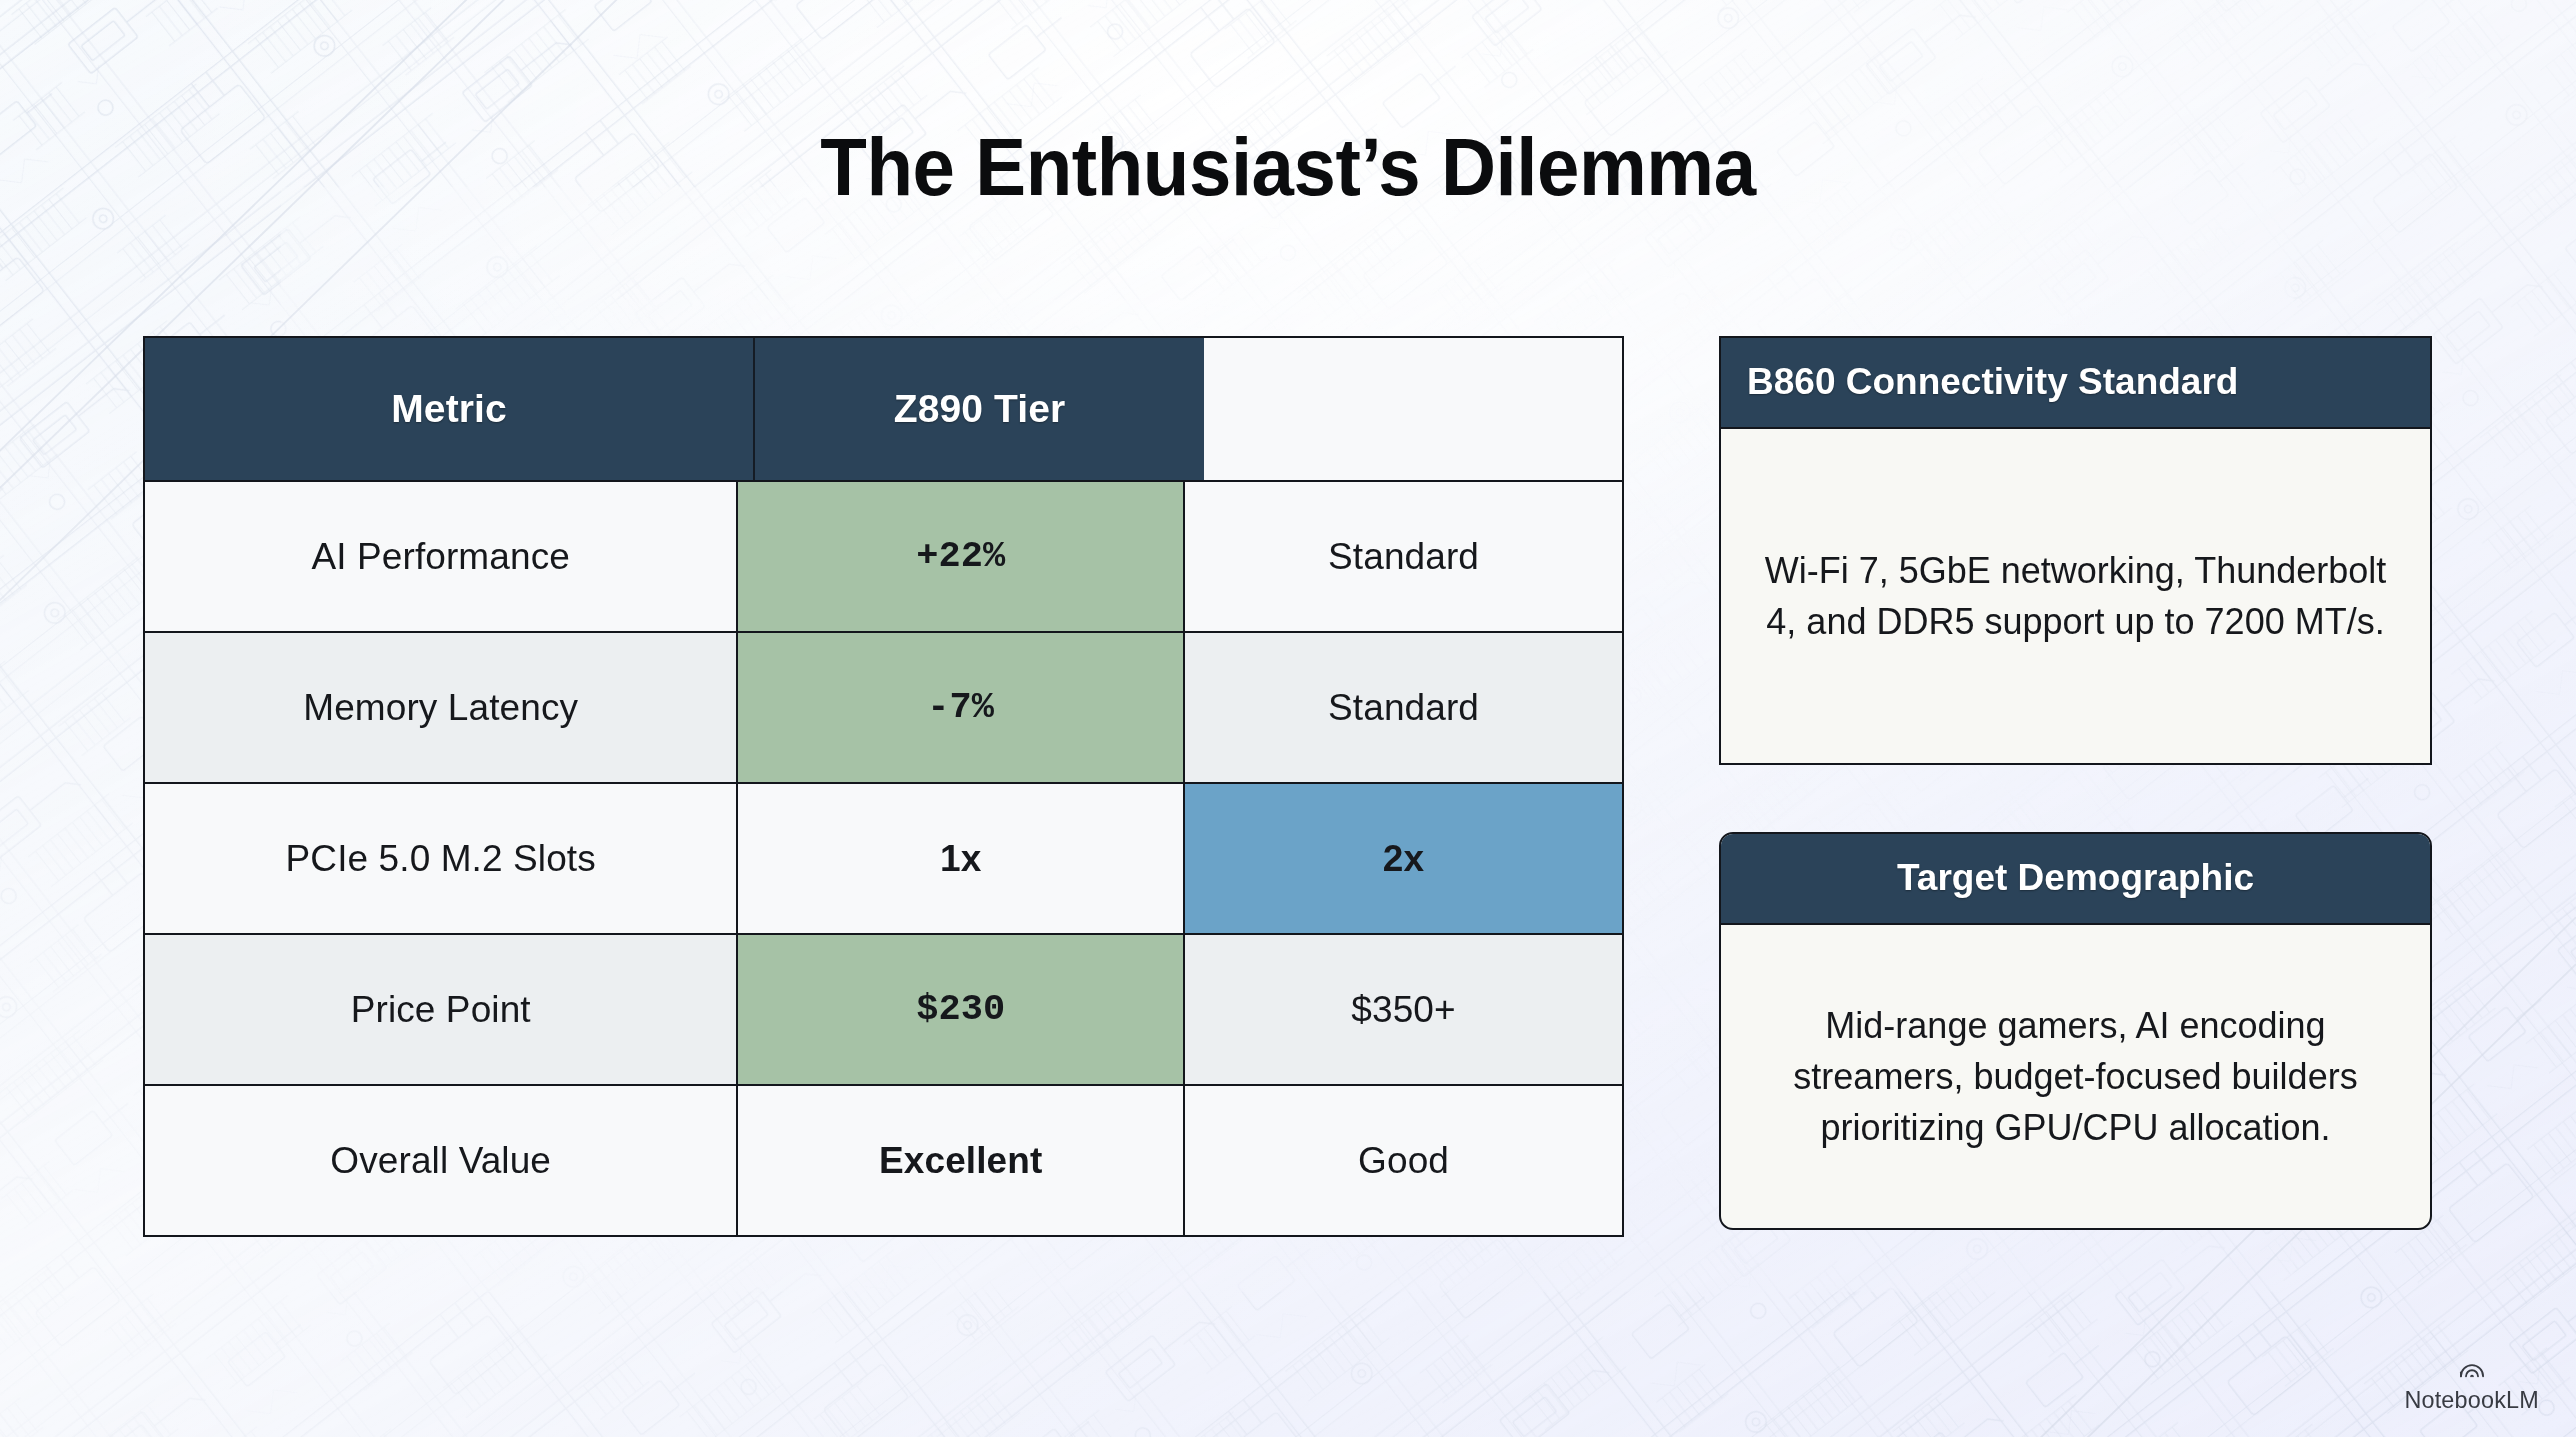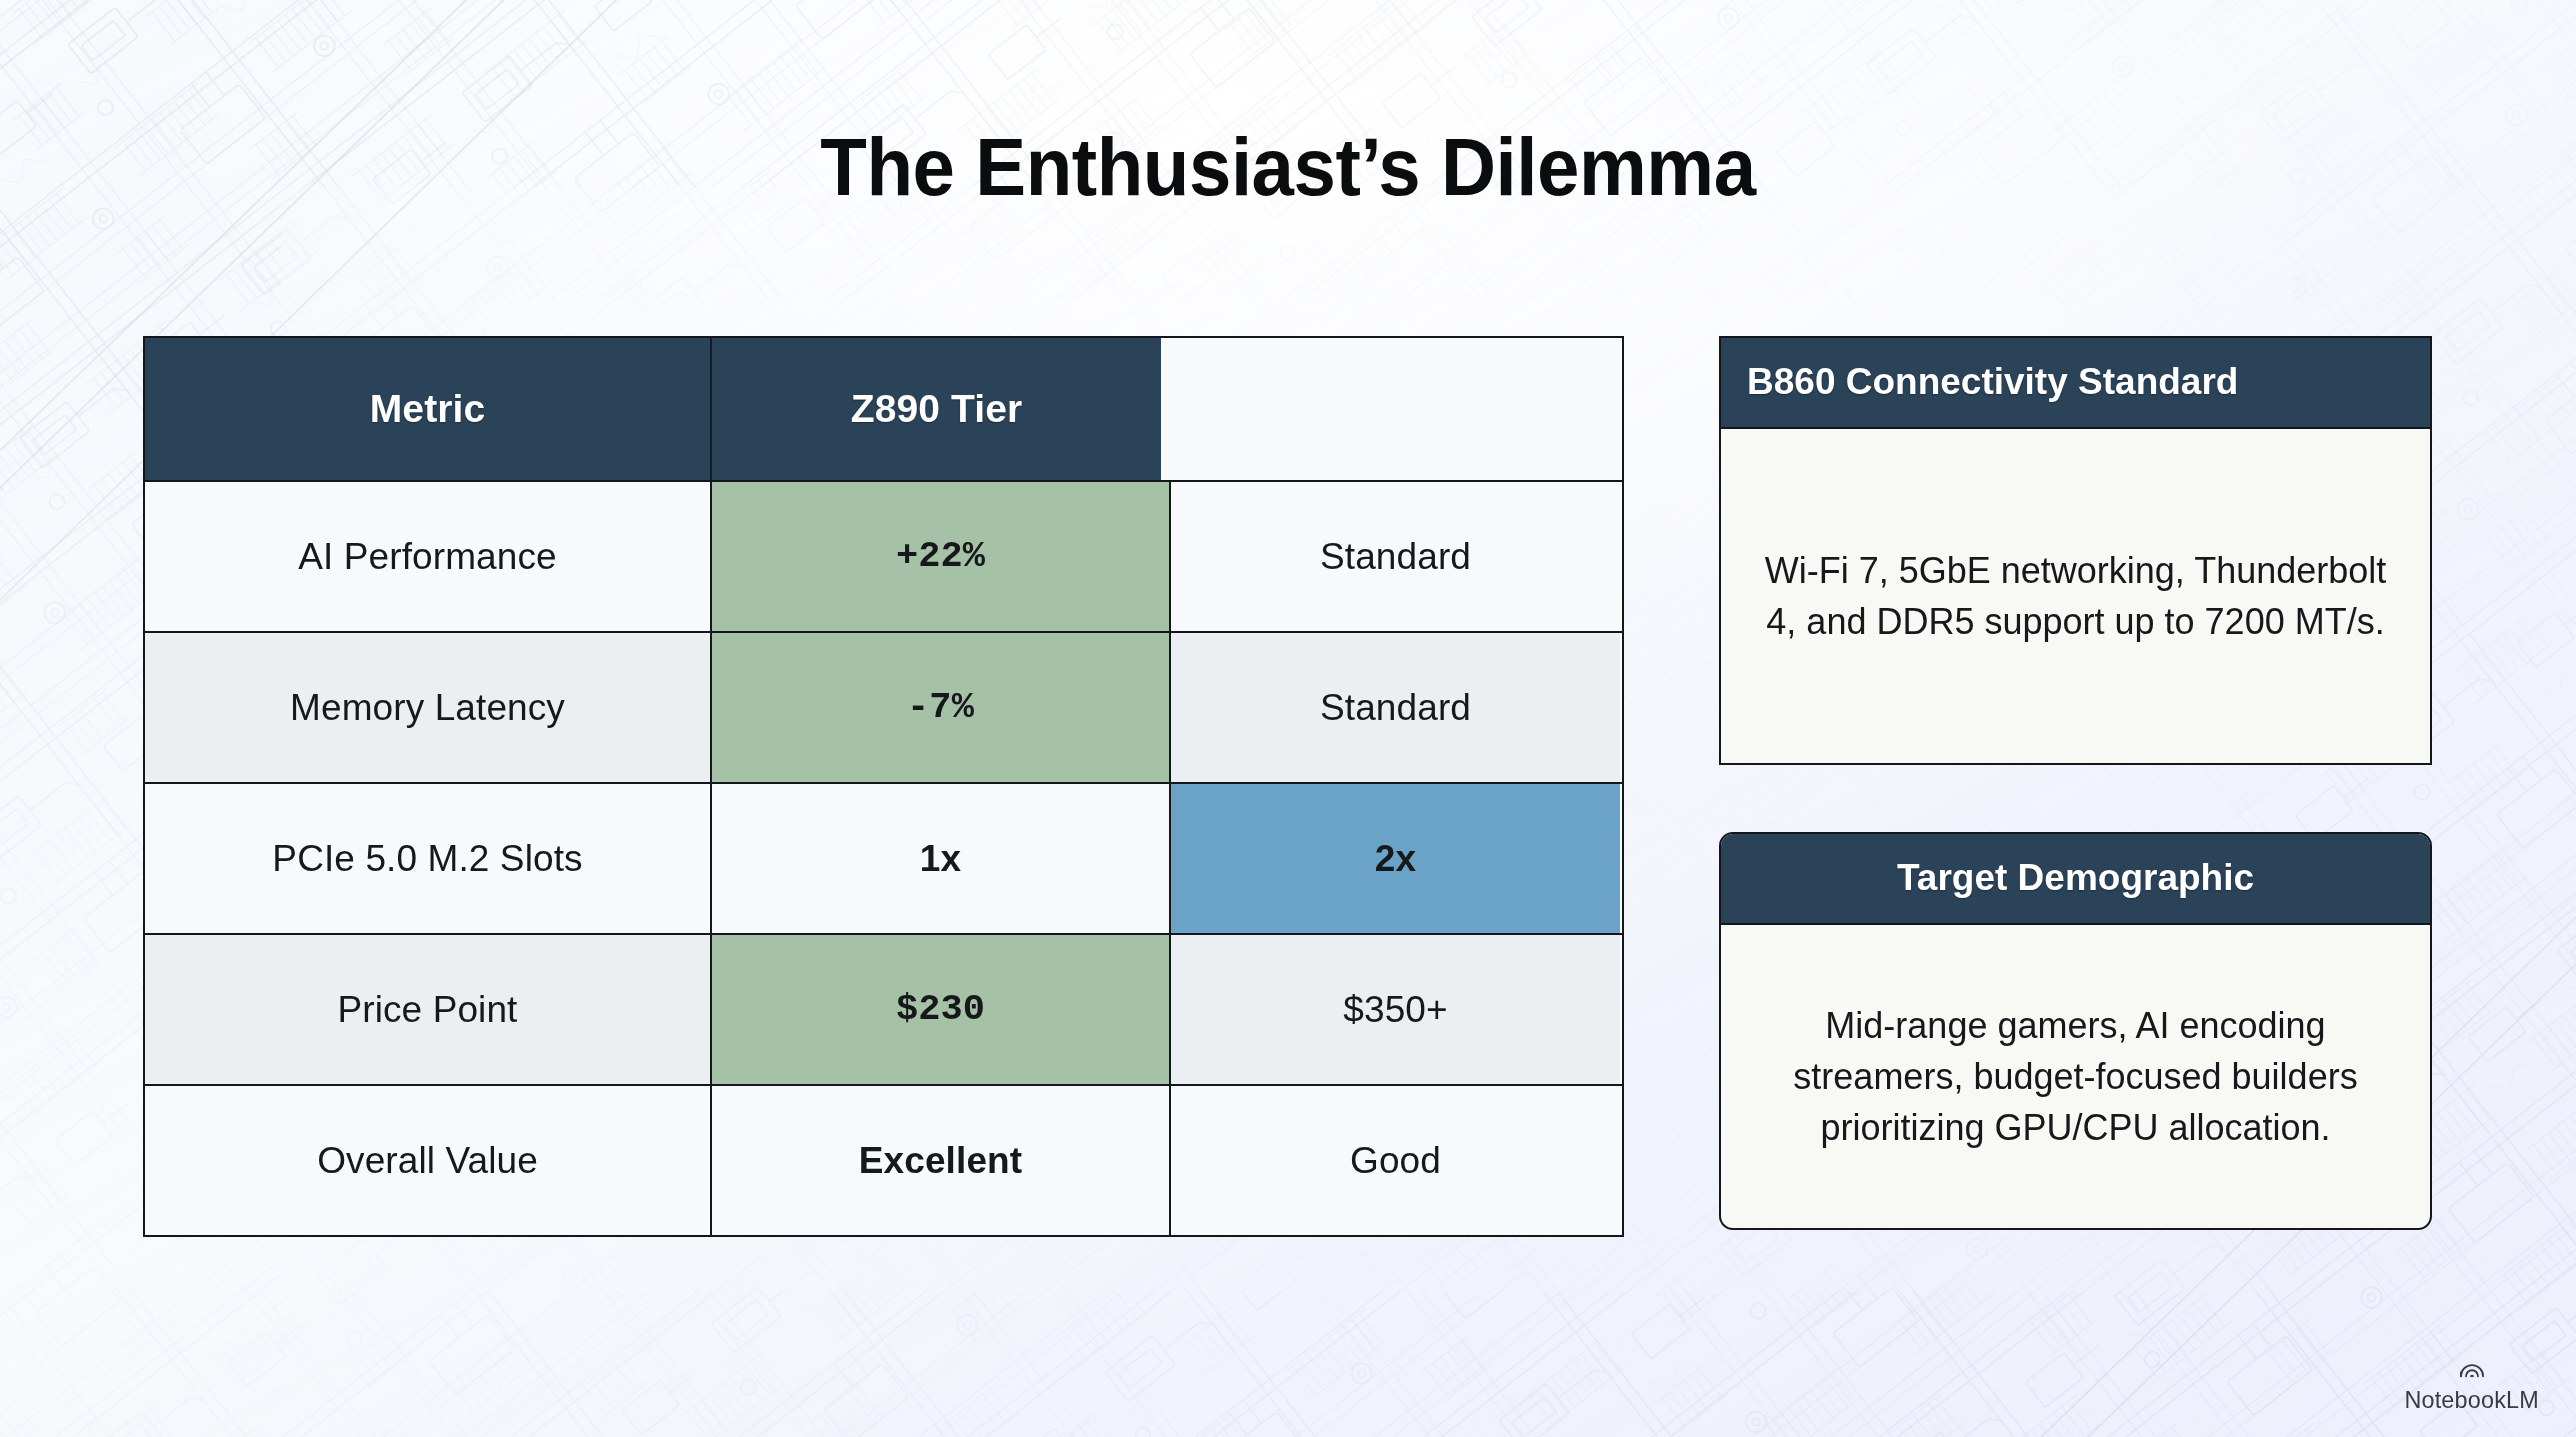--- a/index.html
+++ b/index.html
@@ -79,21 +79,21 @@
     justify-content: center;
     text-align: center;
     padding: 5.6px 13px;
     font-size: 37px;
     line-height: 1.18;
     color: #16181c;
     font-family: "Liberation Sans Narrow", "Liberation Sans", sans-serif;
     letter-spacing: 0.1px;
   }
 
-  .tcell.col-metric { width: 565px; }
+  .tcell.col-metric { width: 608px; }
   .tcell.col-b860   { width: 459px; border-left: 2.8px solid #13161c; }
   .tcell.col-z890   { width: 451px; border-left: 2.8px solid #13161c; }
 
   .trow.header-row .tcell {
     height: 142px;
     background: #2b4359;
     color: #ffffff;
     font-weight: 700;
     font-size: 39px;
     text-shadow: 0 0.9px 1.9px rgba(0,0,0,0.35);

